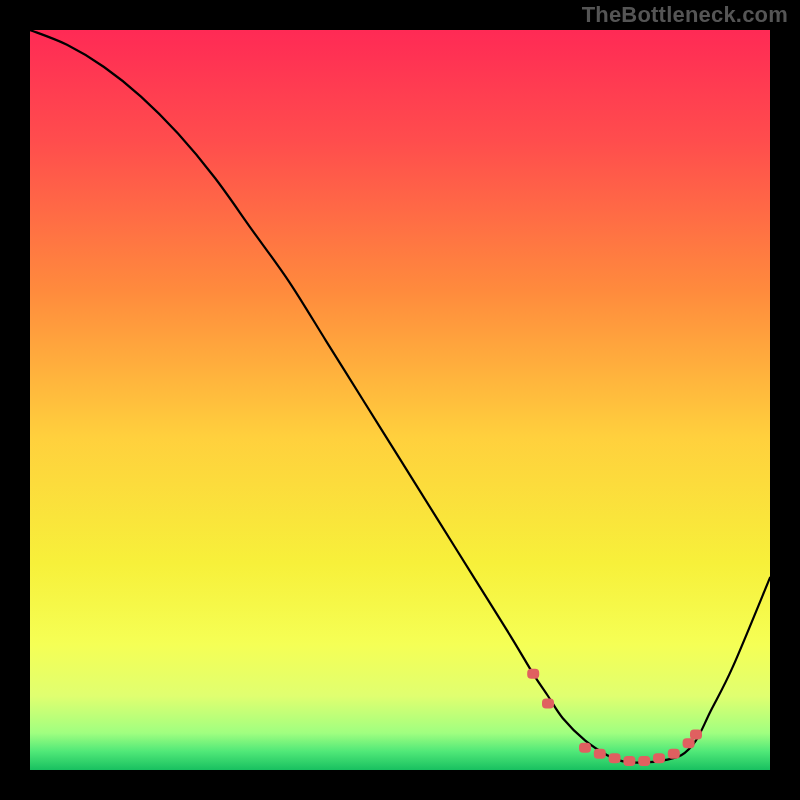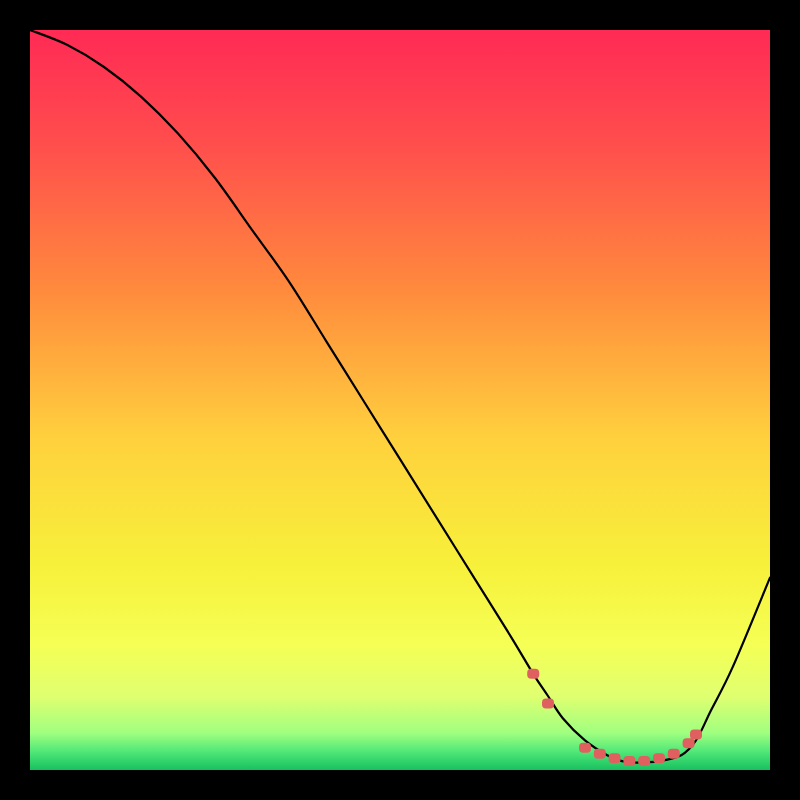--- a/index.html
+++ b/index.html
@@ -28,20 +28,21 @@
   svg.plot {
     position: absolute;
     left: 0;
     top: 0;
   }
 </style>
 </head>
 <body>
 
 <div class="chart-container">
+  <div class="watermark">TheBottleneck.com</div>
 
   <svg class="plot" width="800" height="800" viewBox="0 0 800 800">
     <defs>
       <linearGradient id="bg-grad" x1="0" y1="0" x2="0" y2="1">
           <stop offset="0%" stop-color="#ff2a55"></stop>
           <stop offset="15%" stop-color="#ff4d4d"></stop>
           <stop offset="35%" stop-color="#ff8a3d"></stop>
           <stop offset="55.00000000000001%" stop-color="#ffd03d"></stop>
           <stop offset="72%" stop-color="#f7f03a"></stop>
           <stop offset="83%" stop-color="#f5ff55"></stop>

